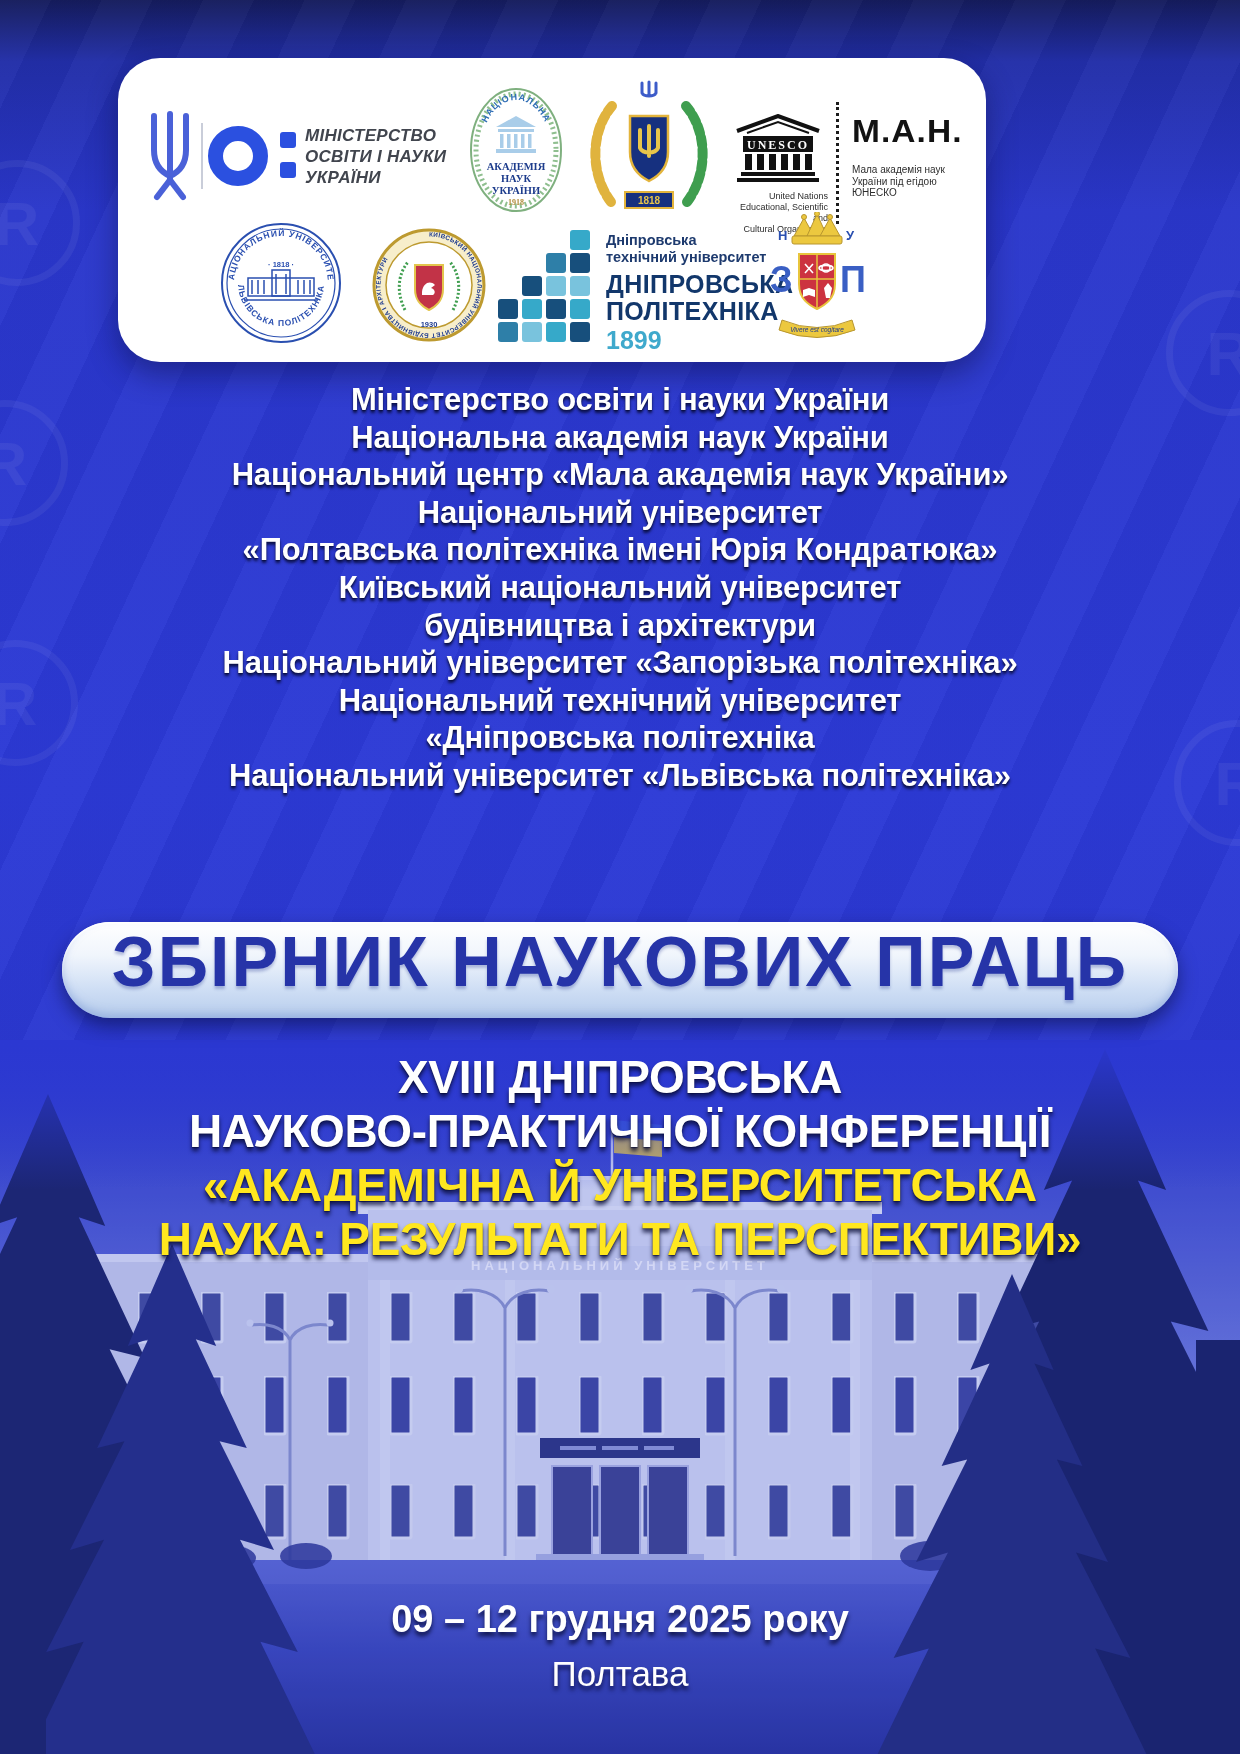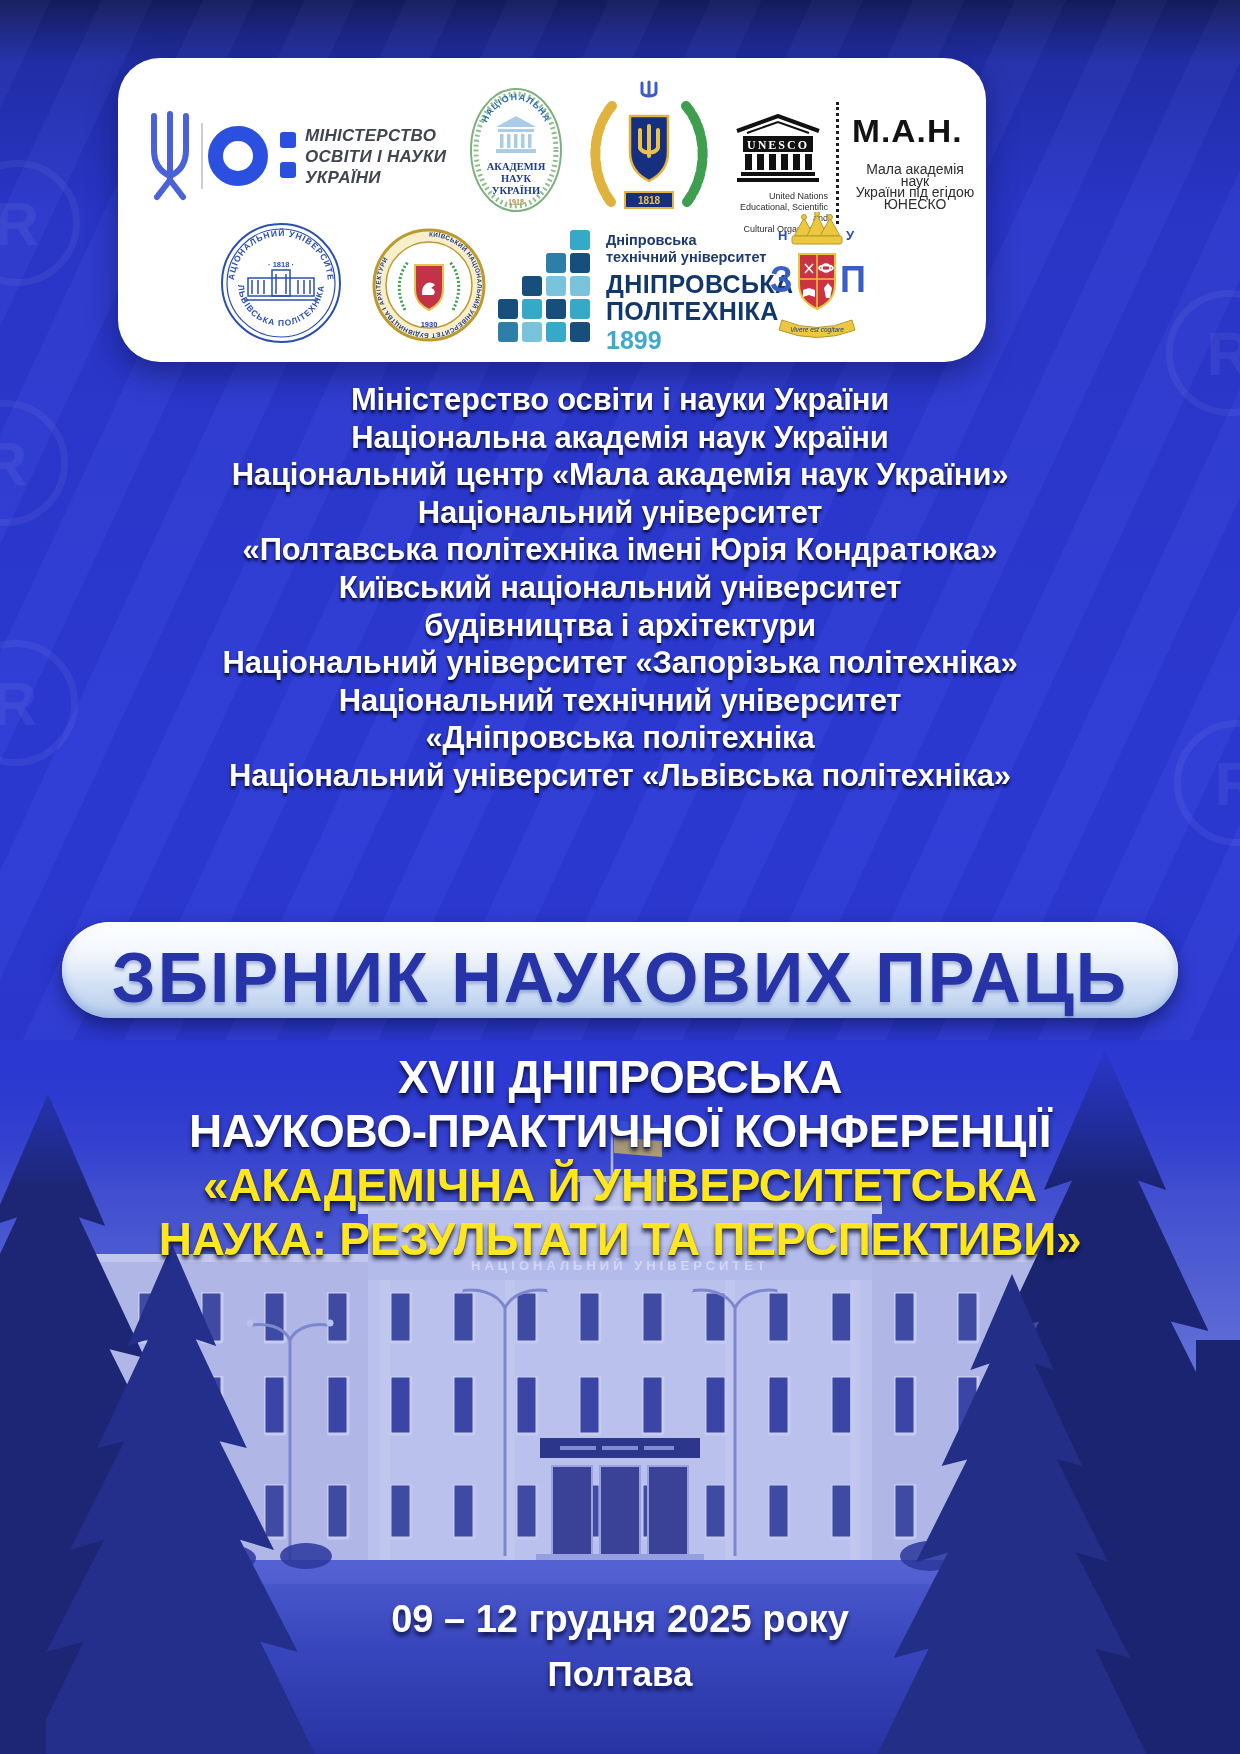--- a/index.html
+++ b/index.html
@@ -23,53 +23,53 @@
   .mon-sq{position:absolute;left:72px;width:16px;height:16px;background:#2b50e0;border-radius:3px;}
   .mon-sq.a{top:8px}.mon-sq.b{top:38px}
   .mon-text{font-size:17px;font-weight:700;color:#41454e;line-height:21px;letter-spacing:.3px;}
   .nan{position:absolute;left:350px;top:28px;}
   .pp{position:absolute;left:468px;top:22px;}
   .unesco{position:absolute;left:608px;top:56px;width:104px;text-align:center;}
   .unesco-cap{margin-top:7px;font-size:9px;color:#2d2d2d;line-height:11px;text-align:right;padding-right:2px;}
   .vdots{position:absolute;left:718px;top:44px;height:122px;border-left:3px dotted #1c1c1c;}
   .man{position:absolute;left:734px;top:56px;width:126px;}
   .man-word{font-size:31px;font-weight:900;color:#121212;letter-spacing:1px;transform:scaleX(1.08);transform-origin:left;}
-  .man-cap{margin-top:14px;font-size:14px;color:#2d2d2d;line-height:11.5px;text-align:center;}
+  .man-cap{margin-top:14px;font-size:10px;color:#2d2d2d;line-height:11.5px;}
   .lviv{position:absolute;left:102px;top:164px;}
   .knuba{position:absolute;left:254px;top:170px;}
   .dnipro{position:absolute;left:378px;top:172px;display:flex;gap:10px;align-items:flex-start;}
   .dn-text{padding-top:2px;line-height:1;}
   .dn-small{font-size:14.5px;font-weight:600;color:#1d3a6e;line-height:17px;}
   .dn-big{font-size:25px;font-weight:800;color:#12376b;line-height:27px;letter-spacing:.4px;margin-top:5px;}
   .dn-big.mt0{margin-top:0;}
   .dn-year{font-size:25px;font-weight:800;color:#3fa9cc;line-height:27px;margin-top:2px;}
   .zp{position:absolute;left:652px;top:154px;}
   
   .orgs{position:absolute;left:0;top:381px;width:1240px;text-align:center;z-index:3;}
   .org-line{font-size:31px;font-weight:700;color:#ffffff;line-height:37.6px;letter-spacing:-.2px;
     text-shadow:0 3px 3px rgba(6,10,50,.85),0 1px 1px rgba(6,10,50,.6);}
   
   .banner{position:absolute;left:62px;top:922px;width:1116px;height:96px;border-radius:48px;z-index:4;
     background:linear-gradient(180deg,#ffffff 0%,#f0f5fc 35%,#cdddf4 72%,#b7cdec 100%);
     box-shadow:0 8px 18px rgba(5,10,50,.5), inset 0 2px 2px #ffffff, inset 0 -4px 9px rgba(125,155,215,.55);
-    display:flex;align-items:flex-end;justify-content:center;}
+    display:flex;align-items:flex-start;justify-content:center;}
   .banner-title{font-size:70px;font-weight:700;color:#2634a8;letter-spacing:2px;
     text-shadow:0 3px 3px rgba(35,55,150,.30);}
   
   .conf{position:absolute;left:0;top:1050px;width:1240px;text-align:center;z-index:5;}
   .conf-line{font-size:46px;font-weight:700;color:#ffffff;line-height:54px;letter-spacing:-.3px;
     text-shadow:0 4px 4px rgba(6,10,50,.8),0 1px 1px rgba(6,10,50,.6);}
   .conf-line.yellow{color:#ffe71f;}
   
   .photo{position:absolute;left:0;top:1040px;width:1240px;height:714px;z-index:1;display:block;}
   
   .f-dates{position:absolute;left:0;top:1598px;width:1240px;text-align:center;z-index:6;
     font-size:38px;font-weight:700;color:#fff;text-shadow:0 4px 4px rgba(6,10,50,.8);}
   .f-city{position:absolute;left:0;top:1654px;width:1240px;text-align:center;z-index:6;
-    font-size:35px;font-weight:700;color:#fff;text-shadow:0 4px 4px rgba(6,10,50,.8);}
+    font-size:35px;font-weight:400;color:#fff;text-shadow:0 4px 4px rgba(6,10,50,.8);}
   .serif{font-family:"Liberation Serif",serif;}
 </style>
 </head>
 <body>
 
 <div class="page">
 
   <div class="wm" style="left:-46px;top:160px;">R</div>
   <div class="wm" style="left:-58px;top:400px;">R</div>
   <div class="wm" style="left:-48px;top:640px;">R</div>

